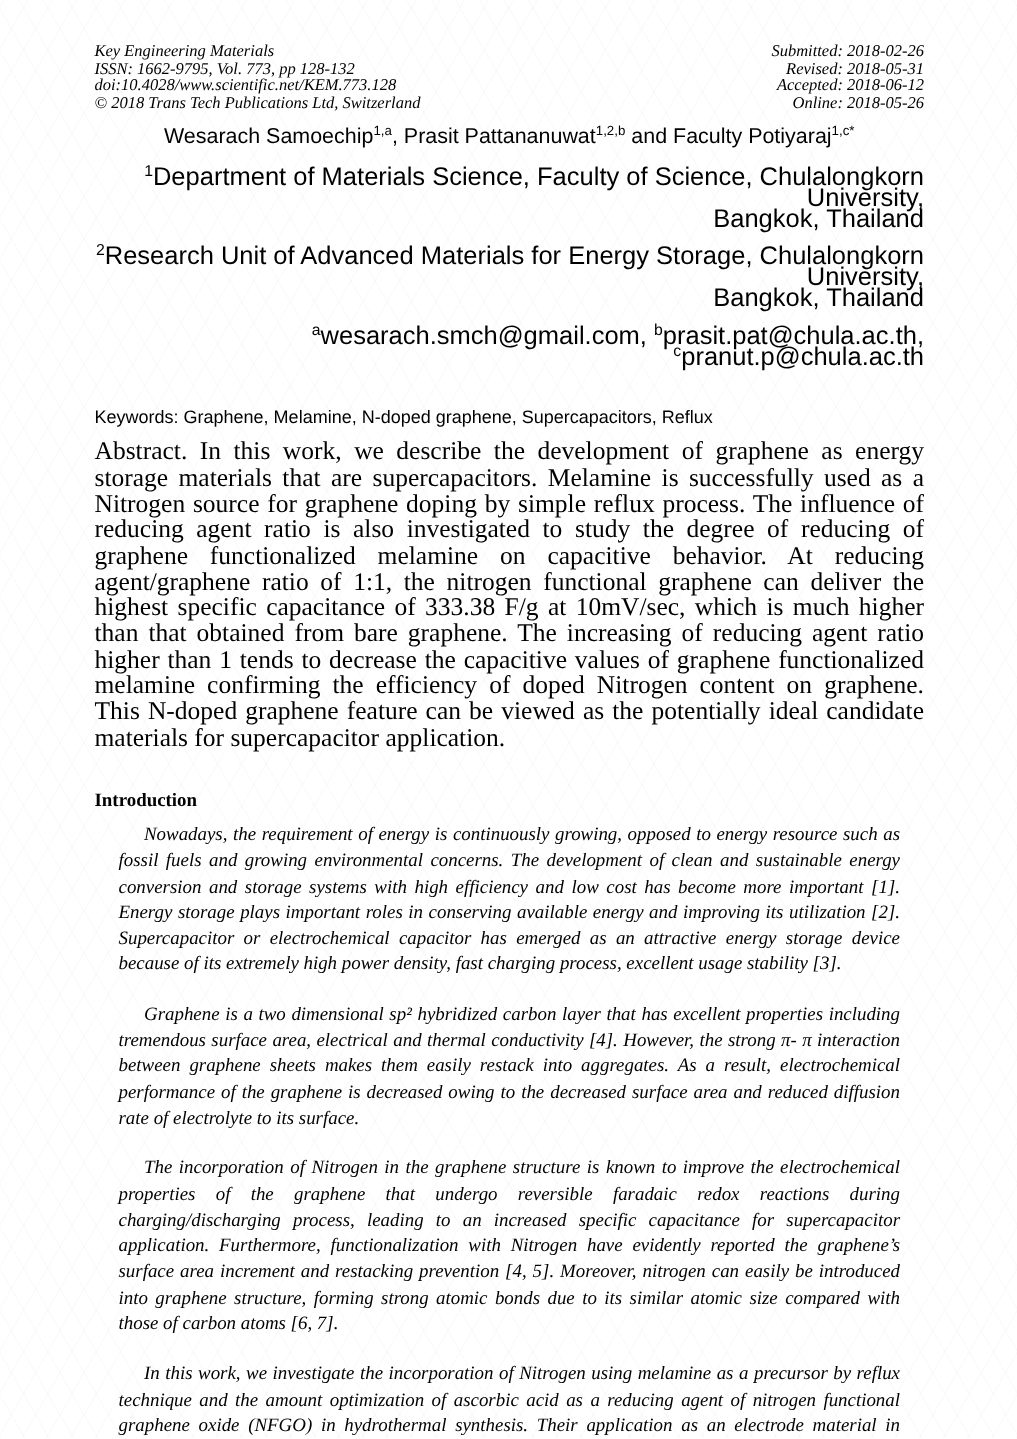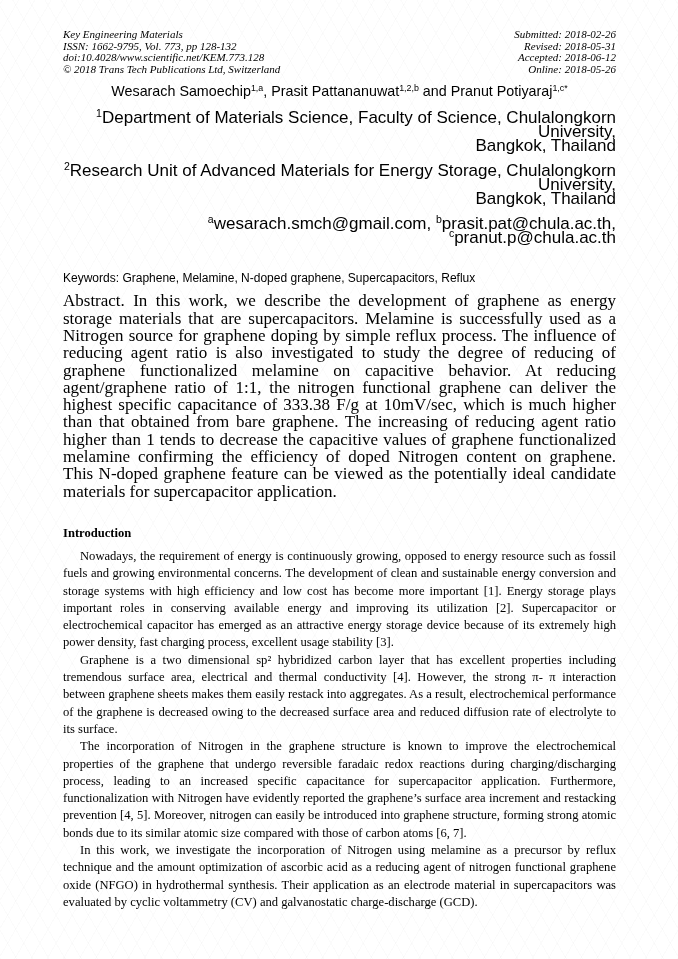--- a/index.html
+++ b/index.html
@@ -74,25 +74,26 @@
     font-size: 17px;
     line-height: 17.3px;
     text-align: justify;
   }
   .section-heading {
     margin-top: 26px;
     font-size: 12.6px;
     font-weight: bold;
   }
   .body-p {
-    margin: 0;
+    margin: 16px;
     font-size: 12.6px;
     line-height: 17.3px;
     text-align: justify;
     text-indent: 17px;
+    font-style: italic;
   }
   .body-p.first { margin-top: 7px; }
   b { font-weight: normal; }
 </style>
 </head>
 <body>
 
 <div class="watermark"></div>
 
 <div class="page">
@@ -106,21 +107,21 @@
     </div>
     <div class="hdr-right">
       <div>Submitted: 2018-02-26</div>
       <div>Revised: 2018-05-31</div>
       <div>Accepted: 2018-06-12</div>
       <div>Online: 2018-05-26</div>
     </div>
   </div>
 
 
-  <div class="authors"><span><span>Wesarach Samoechip</span><sup>1,a</sup><span>, </span></span><span><span>Prasit Pattananuwat</span><sup>1,2,b</sup><span> and </span></span><span><span>Pranut Potiyaraj</span><sup>1,c*</sup></span></div>
+  <div class="authors"><span><span>Wesarach Samoechip</span><sup>1,a</sup><span>, </span></span><span><span>Prasit Pattananuwat</span><sup>1,2,b</sup><span> and </span></span><span><span>Faculty Potiyaraj</span><sup>1,c*</sup></span></div>
 
   <div class="affil">
     <div><sup>1</sup><span>Department of Materials Science, Faculty of Science, Chulalongkorn University,</span></div>
     <div>Bangkok, Thailand</div>
   </div>
 
   <div class="affil">
     <div><sup>2</sup><span>Research Unit of Advanced Materials for Energy Storage, Chulalongkorn University,</span></div>
     <div>Bangkok, Thailand</div>
   </div>

